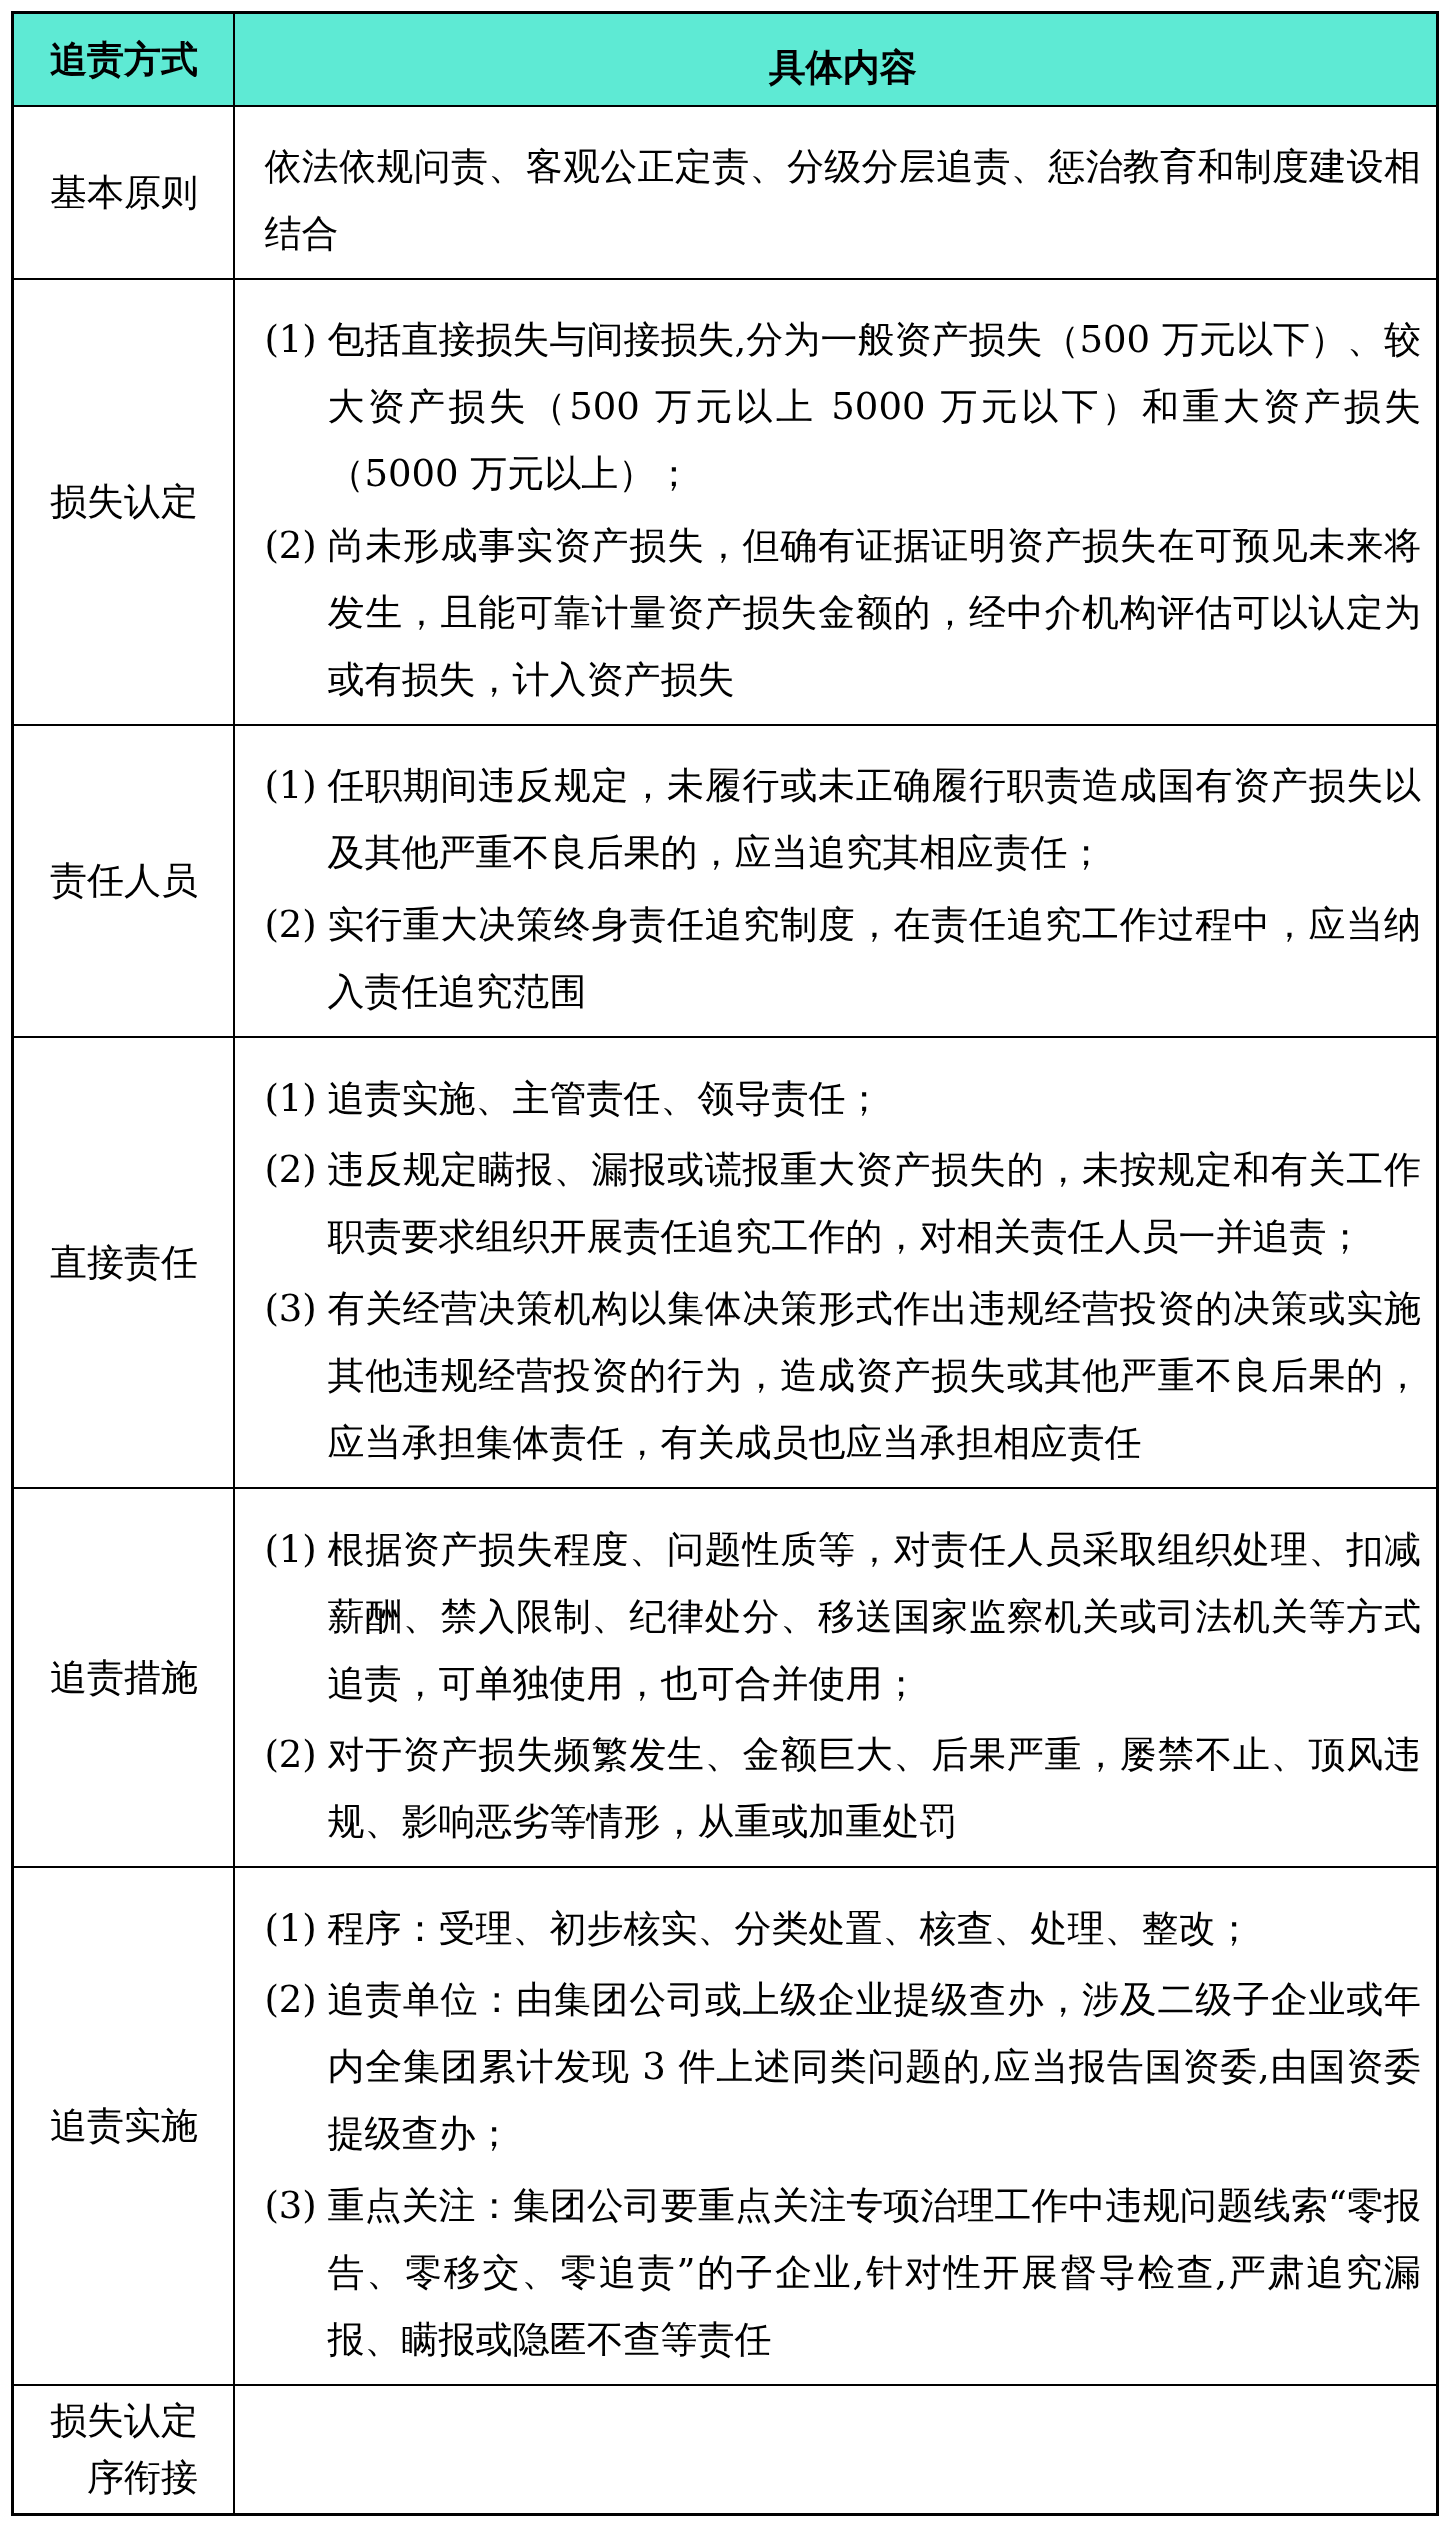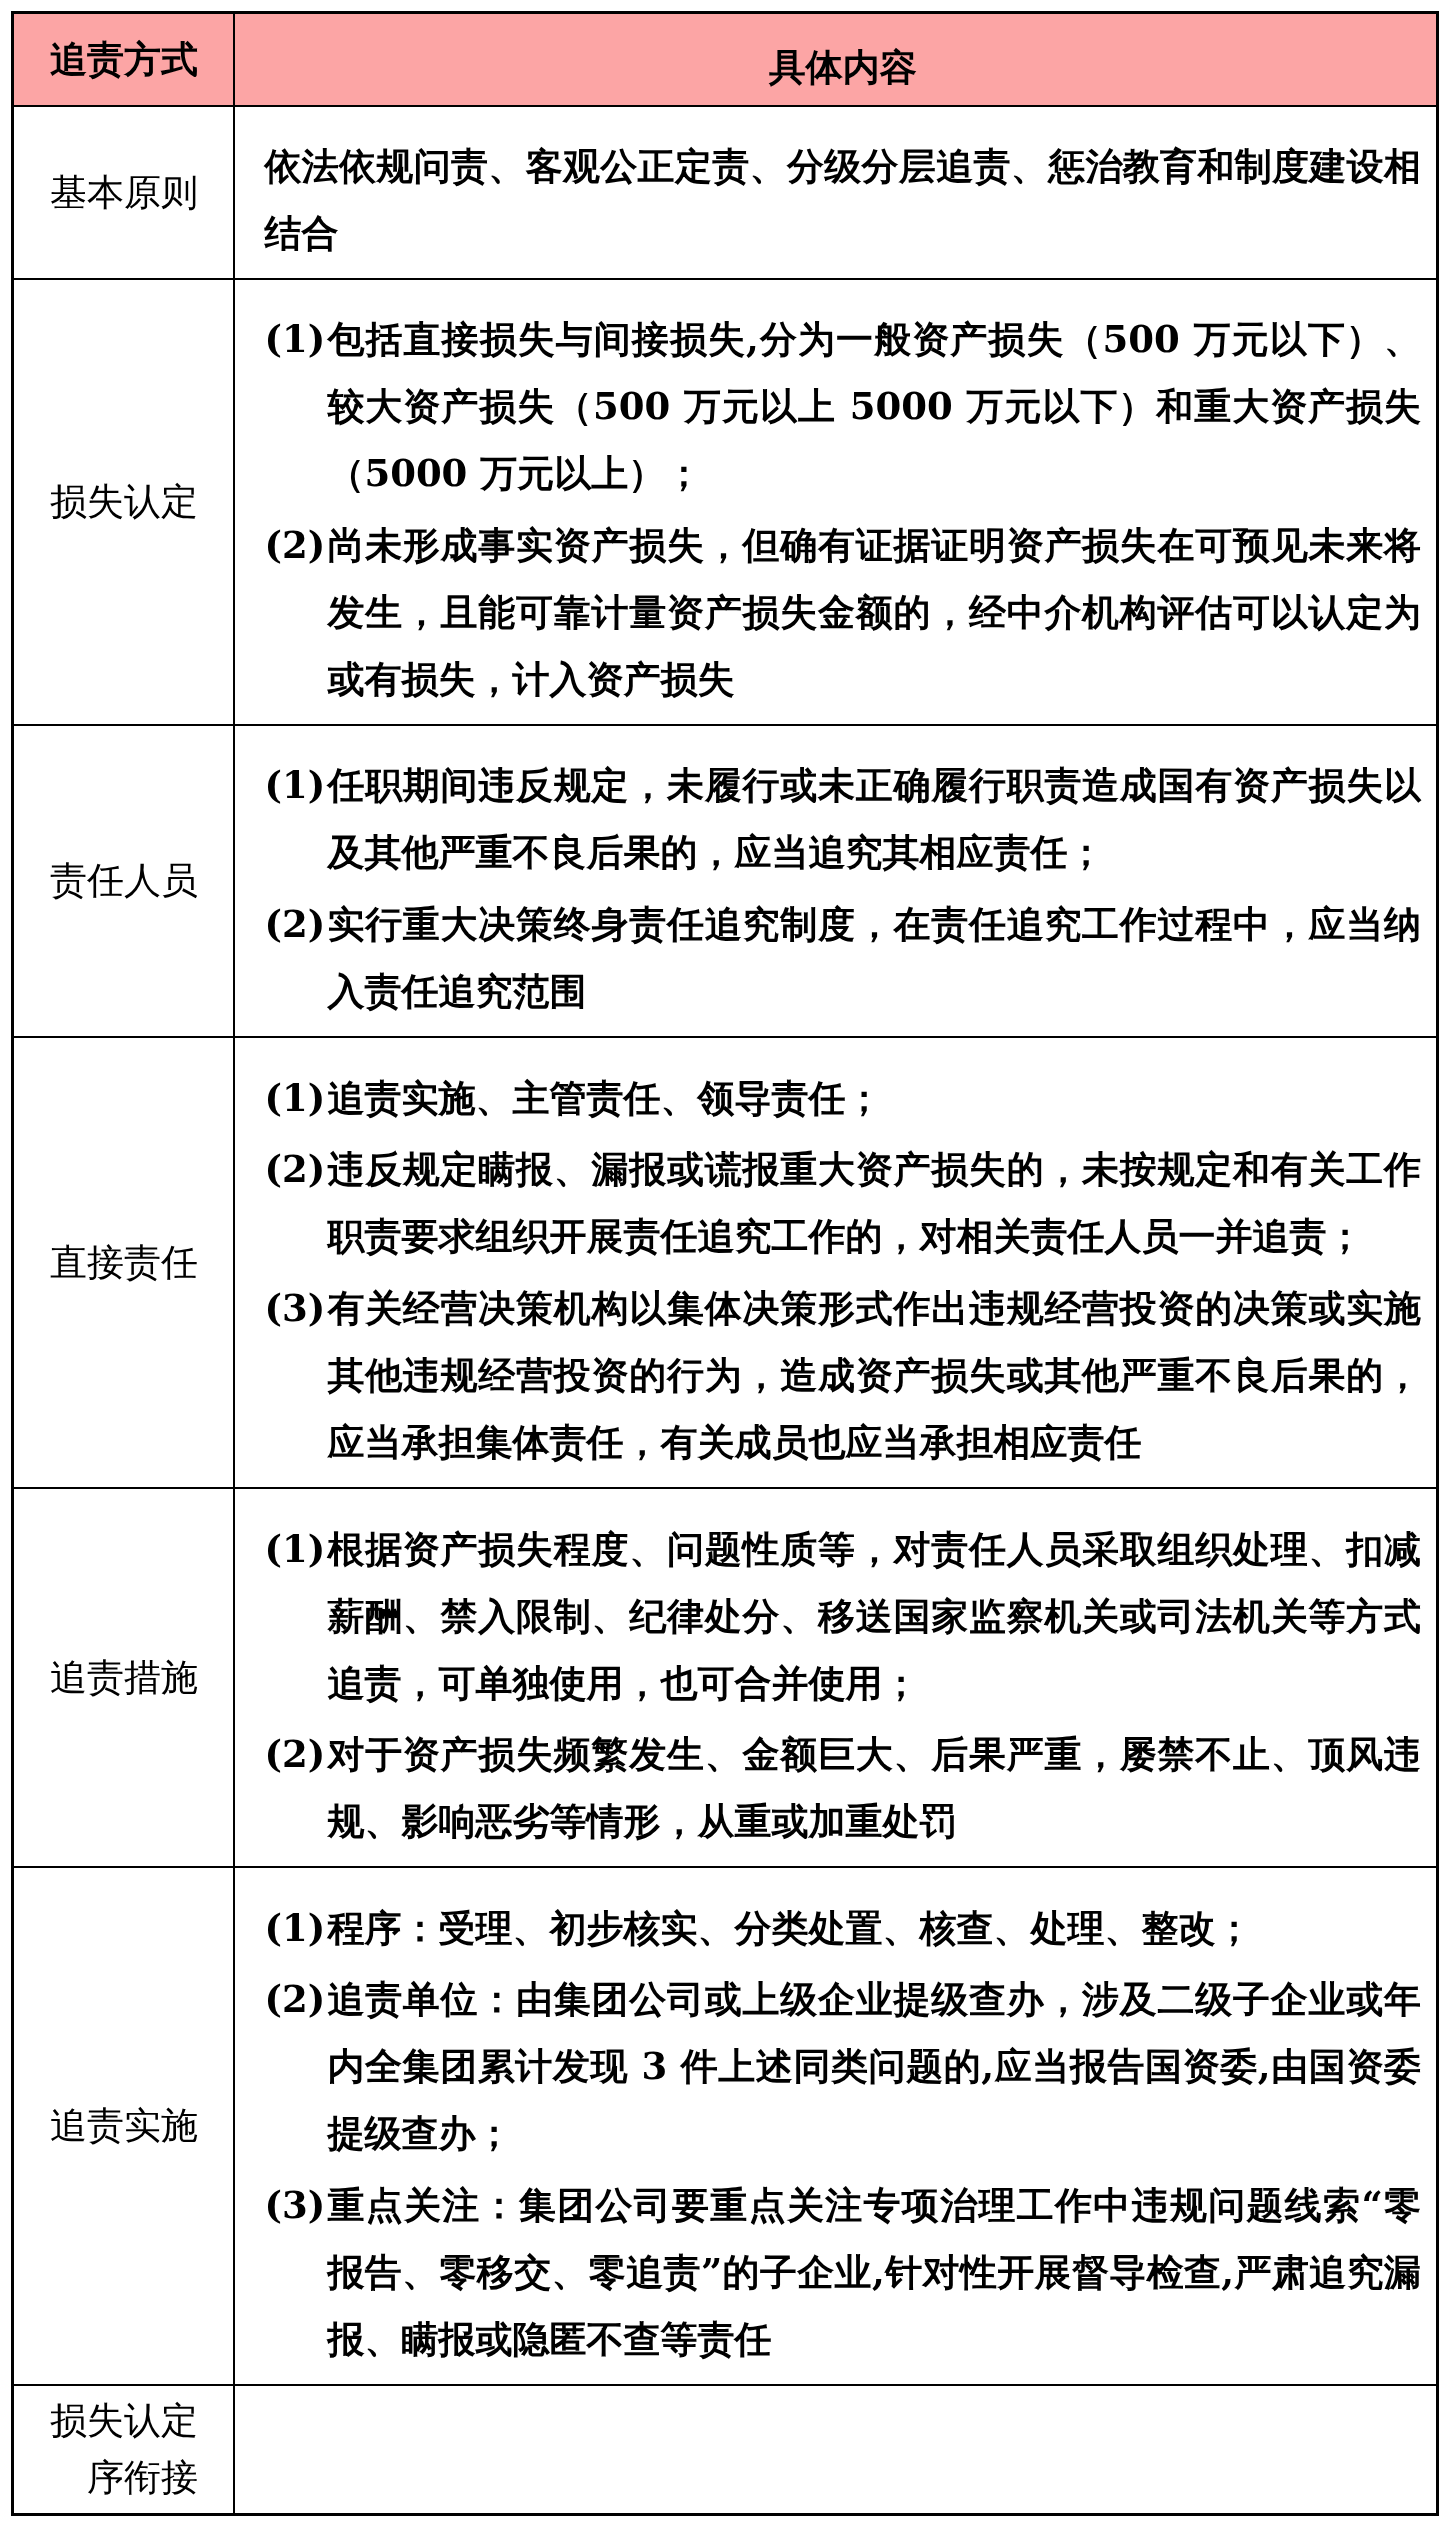--- a/index.html
+++ b/index.html
@@ -42,38 +42,37 @@
   }
   .cell-content {
     flex: 1 1 auto;
     box-sizing: border-box;
     padding: 10.6px 14.6px 10.6px 29px;
     font-size: 37px;
     line-height: 67px;
     margin-top: 16px;
   }
   .header-row {
-    background: #fca5a5;
+    background: #5eead4;
     font-weight: bold;
   }
   .header-row .cell-label,
   .header-row .cell-content {
     padding-top: 0;
     padding-bottom: 0;
     min-height: 75px;
     display: flex;
     align-items: center;
     justify-content: center;
     text-align: center;
     line-height: 75px;
   }
   .item {
     display: flex;
     align-items: flex-start;
-    font-weight: bold;
   }
   .item + .item {
     margin-top: 4.9px;
   }
   .item-num {
     flex: 0 0 63px;
     width: 63px;
     white-space: nowrap;
   }
   .item-text {

